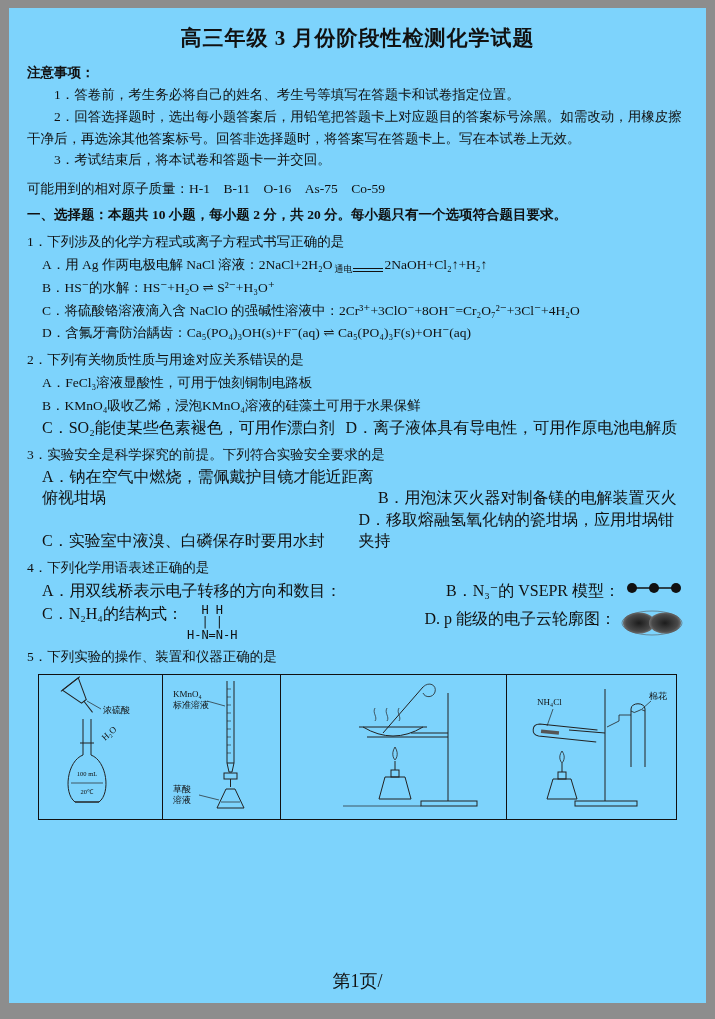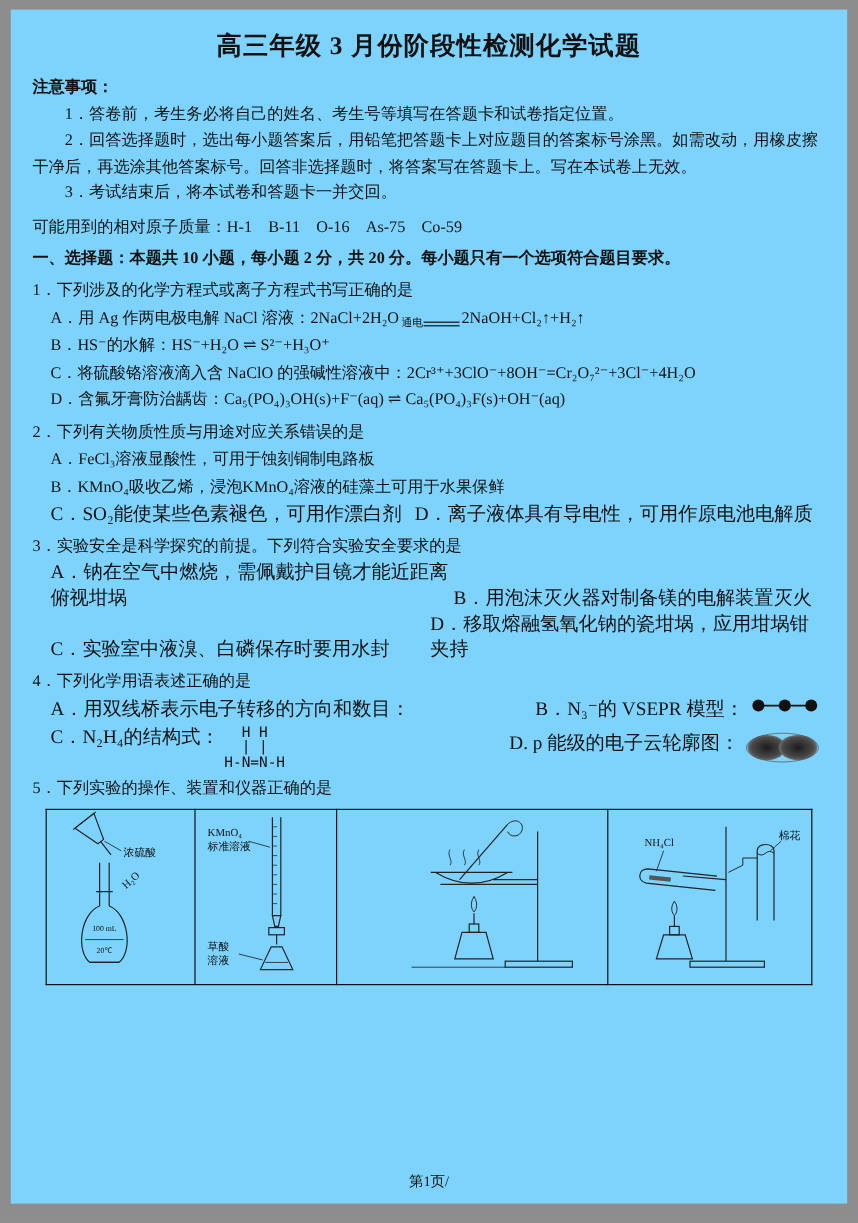--- a/index.html
+++ b/index.html
@@ -38,21 +38,21 @@
   .q4row { display:flex; align-items:center; padding-left:15px; margin:2px 0; }
   .q4row .grow { flex:1 1 auto; display:inline-flex; }
   .q4row .fixed { display:inline-flex; align-items:flex-start; padding-right:4px; }
   .inline-svg { vertical-align:middle; margin-left:4px; }
   
   table.q5 { border-collapse:collapse; margin:6px auto 0; }
   table.q5 td { border:1px solid #111; vertical-align:middle; }
   td.img-cell { height:142px; text-align:center; }
   td.cap-cell { font-size:13px; padding:4px 5px; text-align:center; height:27px; }
   svg { font-family:"Liberation Serif",serif; }
-  .footer { position:absolute; bottom:10px; left:0; right:0; text-align:center; font-size:12px;margin-top:46px; }
+  .footer { position:absolute; bottom:10px; left:0; right:0; text-align:center; font-size:18px;margin-top:46px; }
 </style>
 </head>
 <body>
 
 <div class="page">
 
   <h1 class="title">高三年级 3 月份阶段性检测化学试题</h1>
 
   <p class="notes-heading">注意事项：</p>
   <p class="note-item">1．答卷前，考生务必将自己的姓名、考生号等填写在答题卡和试卷指定位置。</p>

